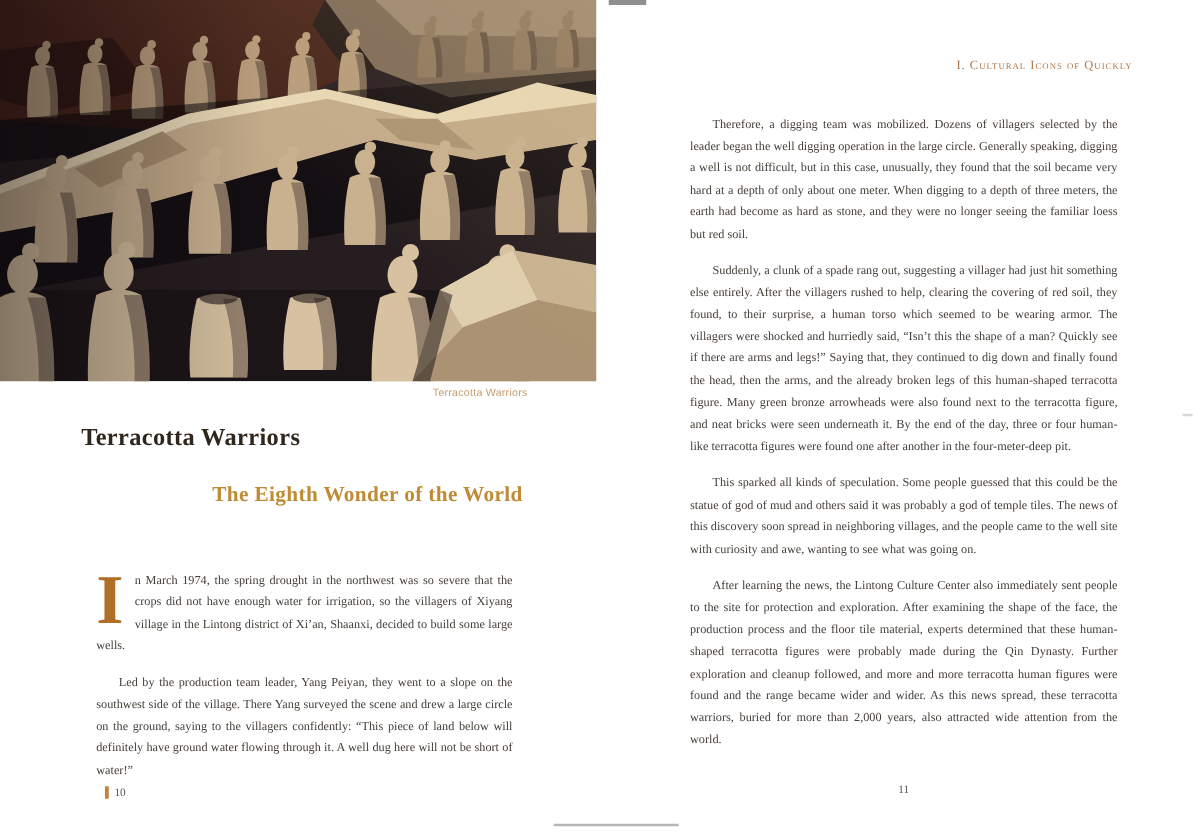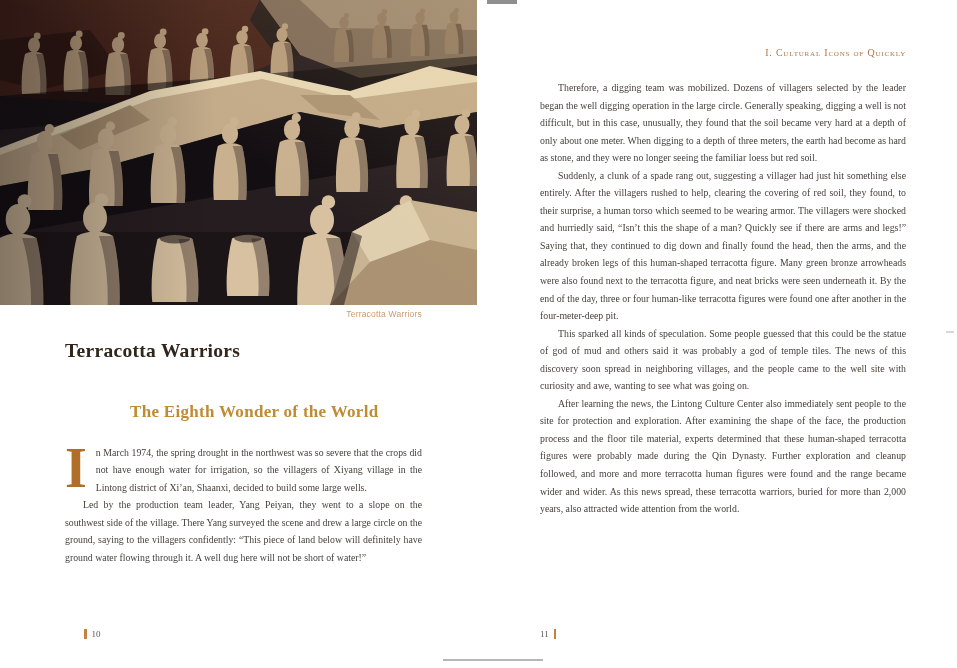--- a/index.html
+++ b/index.html
@@ -23,37 +23,37 @@
     position:absolute;left:114px;top:386px;width:360px;
     font-size:17px;font-weight:700;color:#bf8c35;letter-spacing:.3px;
   }
   .body-col{
     position:absolute;
     font-size:9.8px;line-height:17.45px;color:#46403a;
     text-align:justify;
   }
   .left-col{left:65px;top:444px;width:357px;}
   .right-col{left:540px;top:79px;width:366px;line-height:17.55px;}
-  .body-col p{margin:0;}
+  .body-col p{margin:12px;}
   .body-col p.indent{text-indent:18px;}
   .dropcap{
     float:left;
     font-size:56px;line-height:42px;font-weight:700;color:#b06e28;
     margin:3px 9px 0 0;
   }
   .running-head{
     position:absolute;left:540px;top:47px;width:366px;text-align:right;
     font-variant:small-caps;font-size:10px;color:#b1774a;letter-spacing:.8px;
   }
   .folio{
     position:absolute;top:627px;height:14px;
     font-size:9px;color:#5c564e;display:flex;align-items:center;gap:5px;
   }
   .folio-left{left:48px;padding-left:36px;}
-  .folio-right{left:540px;width:366px;}
+  .folio-right{left:540px;width:366px;justify-content:flex-end;flex-direction:column;}
   .folio-bar{display:inline-block;width:2.5px;height:10px;background:#c8803c;}
   
   .artifact-top{position:absolute;left:487px;top:0;width:30px;height:4px;background:#8f8f8f;}
   .artifact-bottom{position:absolute;left:443px;top:659px;width:100px;height:2px;background:#b6b6b6;}
   .artifact-edge{position:absolute;left:946px;top:331px;width:8px;height:2px;background:#d8d8d8;}
 </style>
 </head>
 <body>
 
 <div class="photo-wrap">
@@ -142,21 +142,21 @@
     <path d="M330,305 L352,232 L362,236 L344,305 Z" fill="rgba(20,14,16,0.5)"></path>
 
     <rect width="477" height="305" fill="url(#leftshade)"></rect>
     <rect width="477" height="305" fill="url(#warmlight)"></rect>
   </svg>
 </div>
 
 <div class="photo-caption">Terracotta Warriors</div>
 
 <h1 class="page-title" style="margin:0;">Terracotta Warriors</h1>
-<h2 class="page-subtitle" style="margin:16px;">The Eighth Wonder of the World</h2>
+<h2 class="page-subtitle" style="margin:0;text-align:center;">The Eighth Wonder of the World</h2>
 
 <div class="body-col left-col">
   <p class="first">
     <span class="dropcap">I</span><span>n March 1974, the spring drought in the northwest was so severe that the crops did not have enough water for irrigation, so the villagers of Xiyang village in the Lintong district of Xi’an, Shaanxi, decided to build some large wells.</span>
   </p>
   <p class="indent">Led by the production team leader, Yang Peiyan, they went to a slope on the southwest side of the village. There Yang surveyed the scene and drew a large circle on the ground, saying to the villagers confidently: “This piece of land below will definitely have ground water flowing through it. A well dug here will not be short of water!”</p>
 </div>
 
 <div class="folio folio-left">
   <span class="folio-bar"></span>

